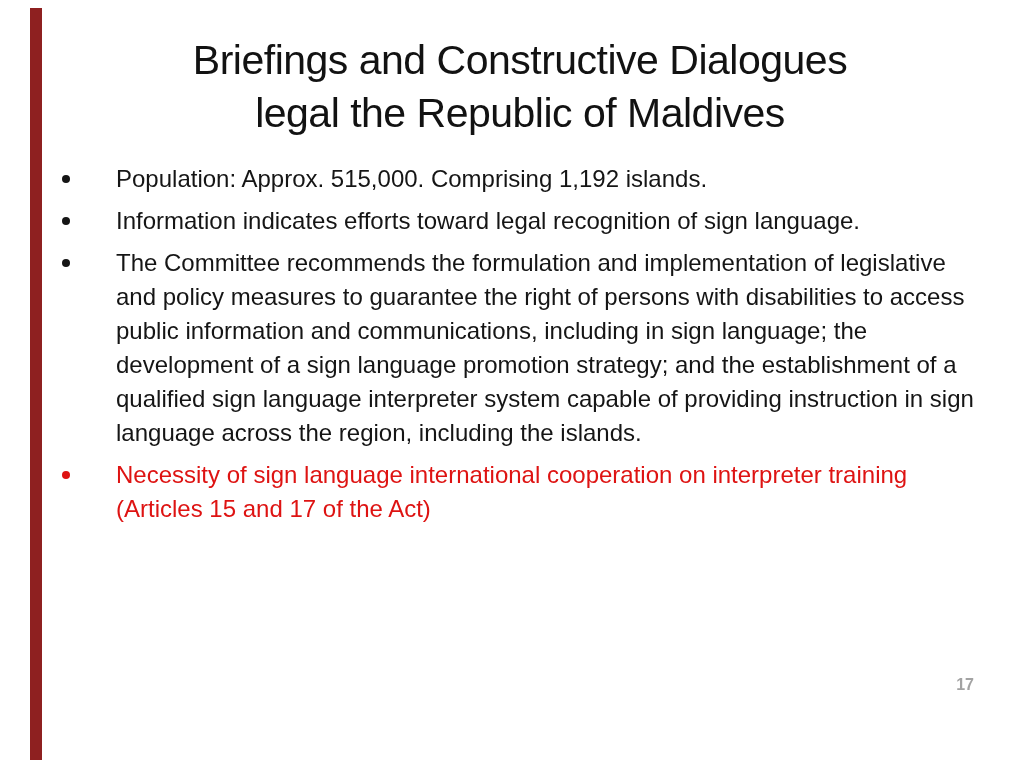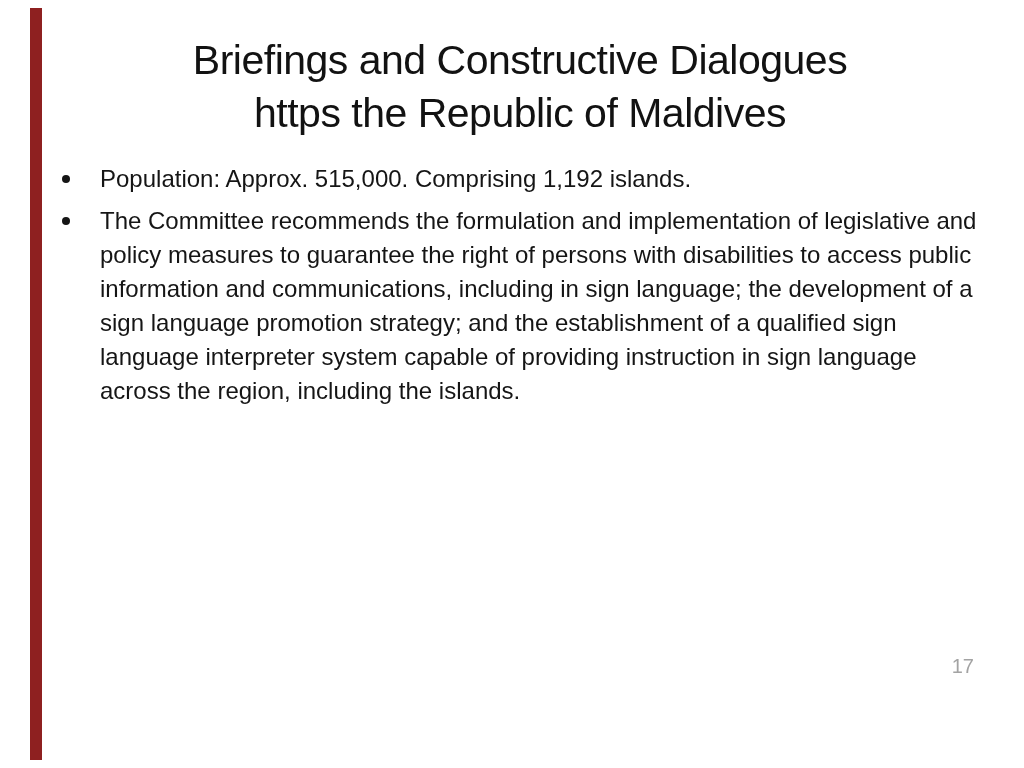--- a/index.html
+++ b/index.html
@@ -63,58 +63,67 @@
   .dot {
     flex: 0 0 8px;
     width: 8px;
     height: 8px;
     border-radius: 50%;
     background: currentColor;
     margin-top: 13px;
     margin-right: 30px;
   }
 
-  .txt { flex: 1 1 auto; max-width: 887px; }
+  .txt { flex: 1 1 auto; max-width: 887px; margin-left: 16px; }
 
   .link {
     color: var(--link);
     text-decoration: underline;
     text-decoration-thickness: 2px;
     text-underline-offset: 4px;
     cursor: pointer;
   }
 
   .small { font-size: 19px; color: #151515; }
 
   .page-number {
     position: absolute;
     right: 50px;
-    bottom: 32px;
-    font-size: 20px;
+    bottom: 16px;
+    font-size: 16px;
     color: var(--gray);
+    font-weight: bold;
   }
 </style>
 </head>
 <body>
 
 <div class="slide">
 
   <div class="accent-bar"></div>
 
   <div class="title">
     <div>Briefings and Constructive Dialogues</div>
-    <div>https the Republic of Maldives</div>
+    <div>legal the Republic of Maldives</div>
   </div>
 
   <ul class="bullet-list">
       <li class="item black">
         <span class="dot"></span>
         <span class="txt"><span>Population: Approx. 515,000. Comprising 1,192 islands.</span></span>
       </li>
       <li class="item black">
         <span class="dot"></span>
+        <span class="txt"><span>Information indicates efforts toward legal recognition of sign language.</span></span>
+      </li>
+      <li class="item black">
+        <span class="dot"></span>
         <span class="txt"><span>The Committee recommends the formulation and implementation of legislative and policy measures to guarantee the right of persons with disabilities to access public information and communications, including in sign language; the development of a sign language promotion strategy; and the establishment of a qualified sign language interpreter system capable of providing instruction in sign language across the region, including the islands.</span></span>
+      </li>
+      <li class="item red">
+        <span class="dot"></span>
+        <span class="txt"><span>Necessity of sign language international cooperation on interpreter training (Articles 15 and 17 of the Act)</span></span>
       </li>
     </ul>
 
   <div class="page-number">17</div>
 
 </div>
 
 </body></html>

